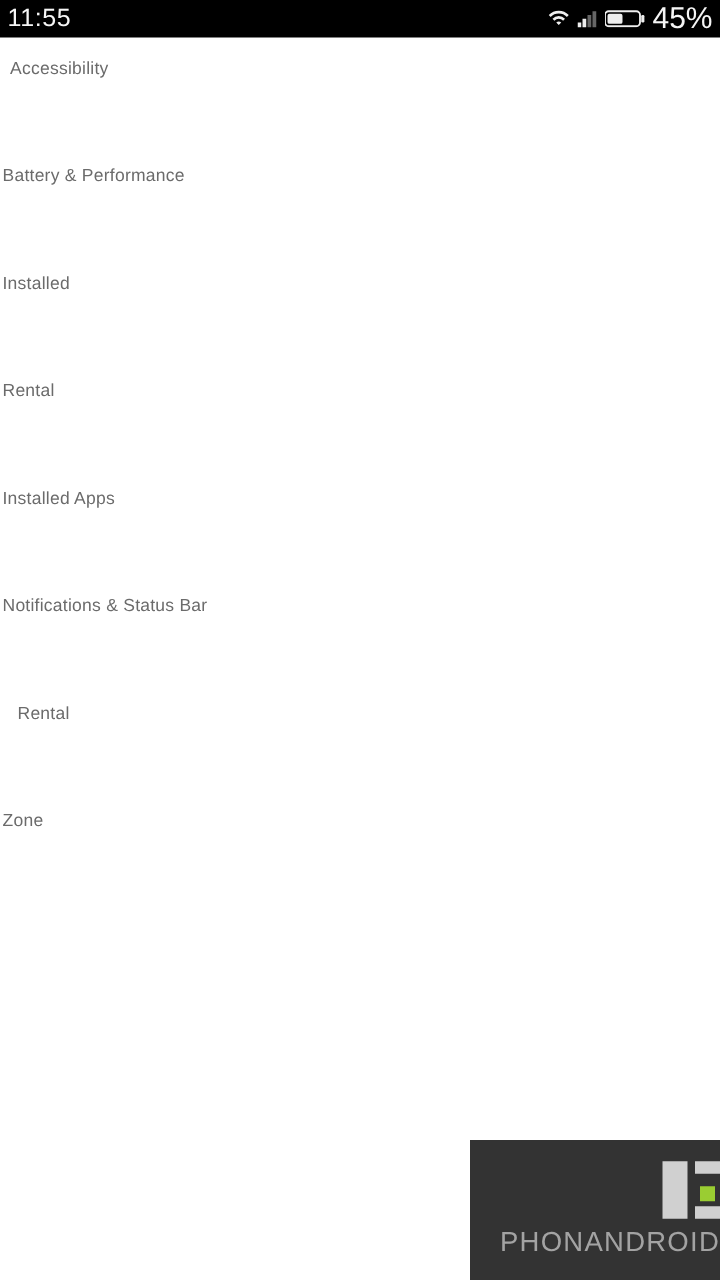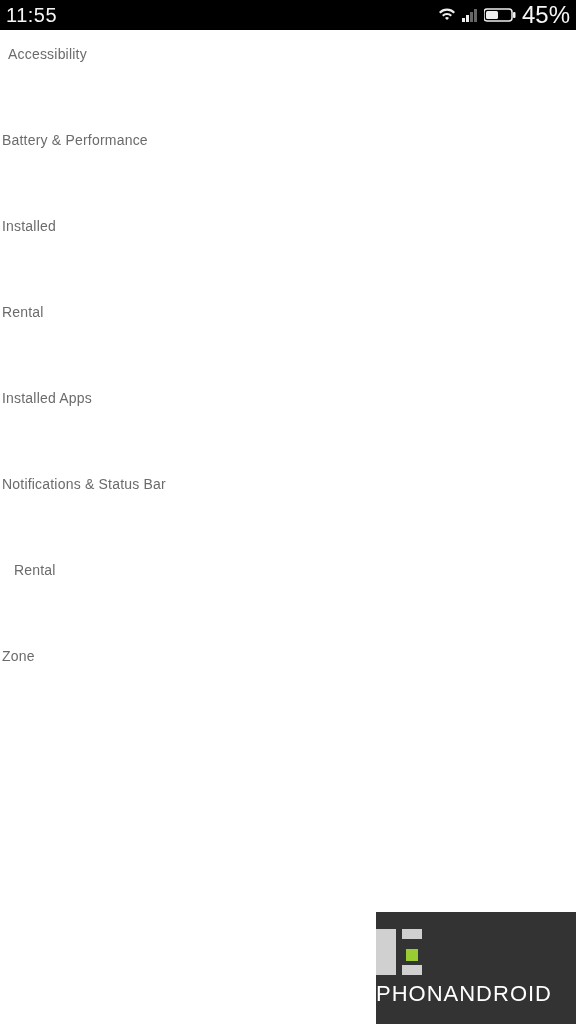--- a/index.html
+++ b/index.html
@@ -40,24 +40,24 @@
     .settings-item.indent-0 { padding-left: 2px; }
     .settings-item.indent-1 { padding-left: 8px; }
     .settings-item.indent-2 { padding-left: 14px; }
     .watermark {
       position: absolute;
       right: 0;
       bottom: 0;
       width: 200px;
       height: 112px;
       background: #333333;
-      color: #ffffff;
+      color: #a3a3a3;
       display: flex;
       flex-direction: column;
-      align-items: flex-start;
+      align-items: flex-end;
       justify-content: center;
       font-size: 22px;
       letter-spacing: 1px;
       font-family: Arial, sans-serif;
     }
     .watermark-logo {
       width: 46px;
       height: 46px;
       position: relative;
       margin-bottom: 6px;

